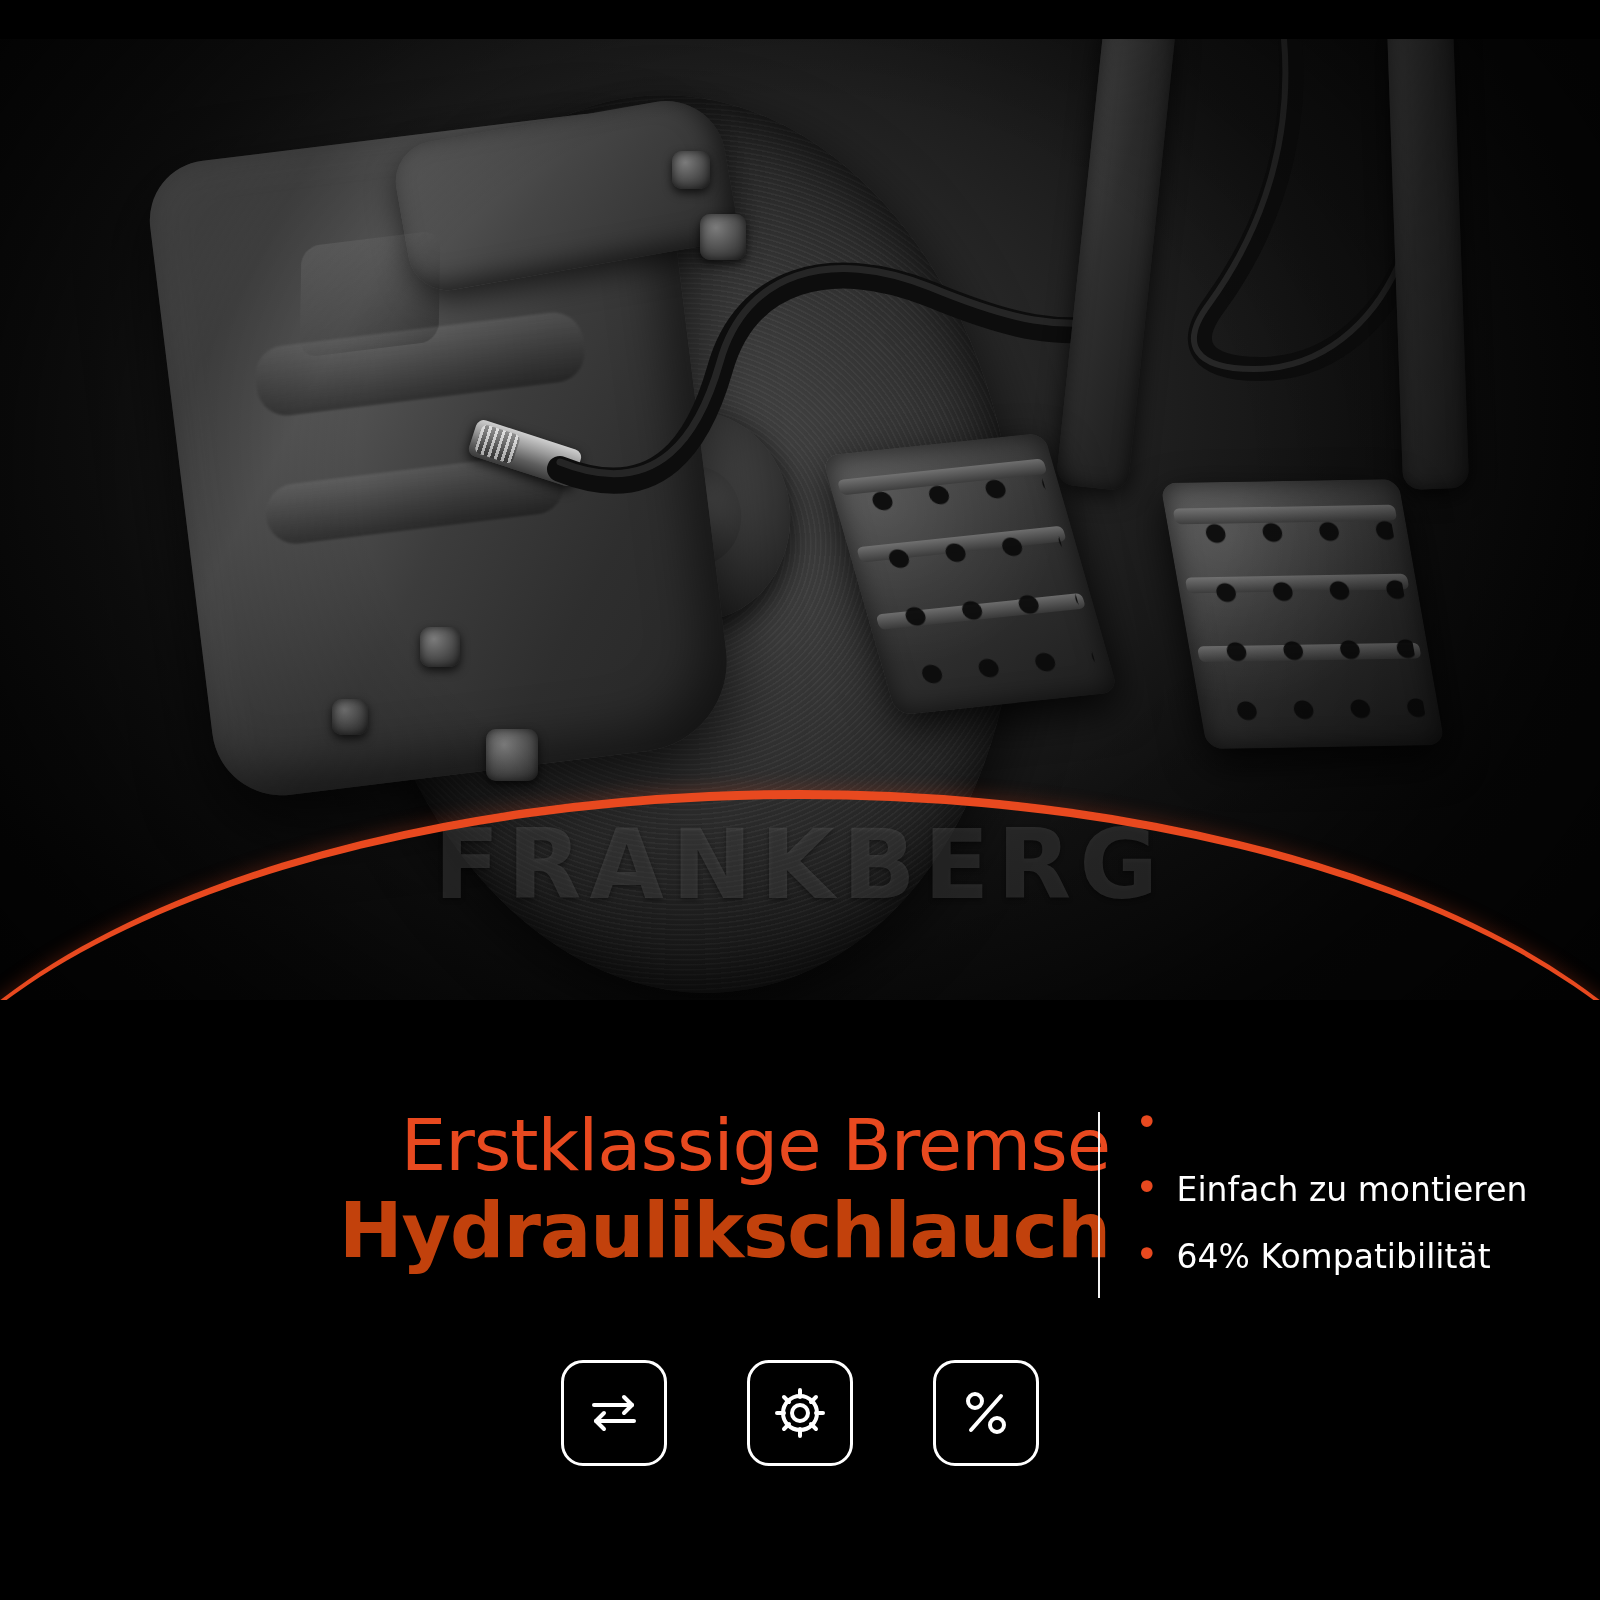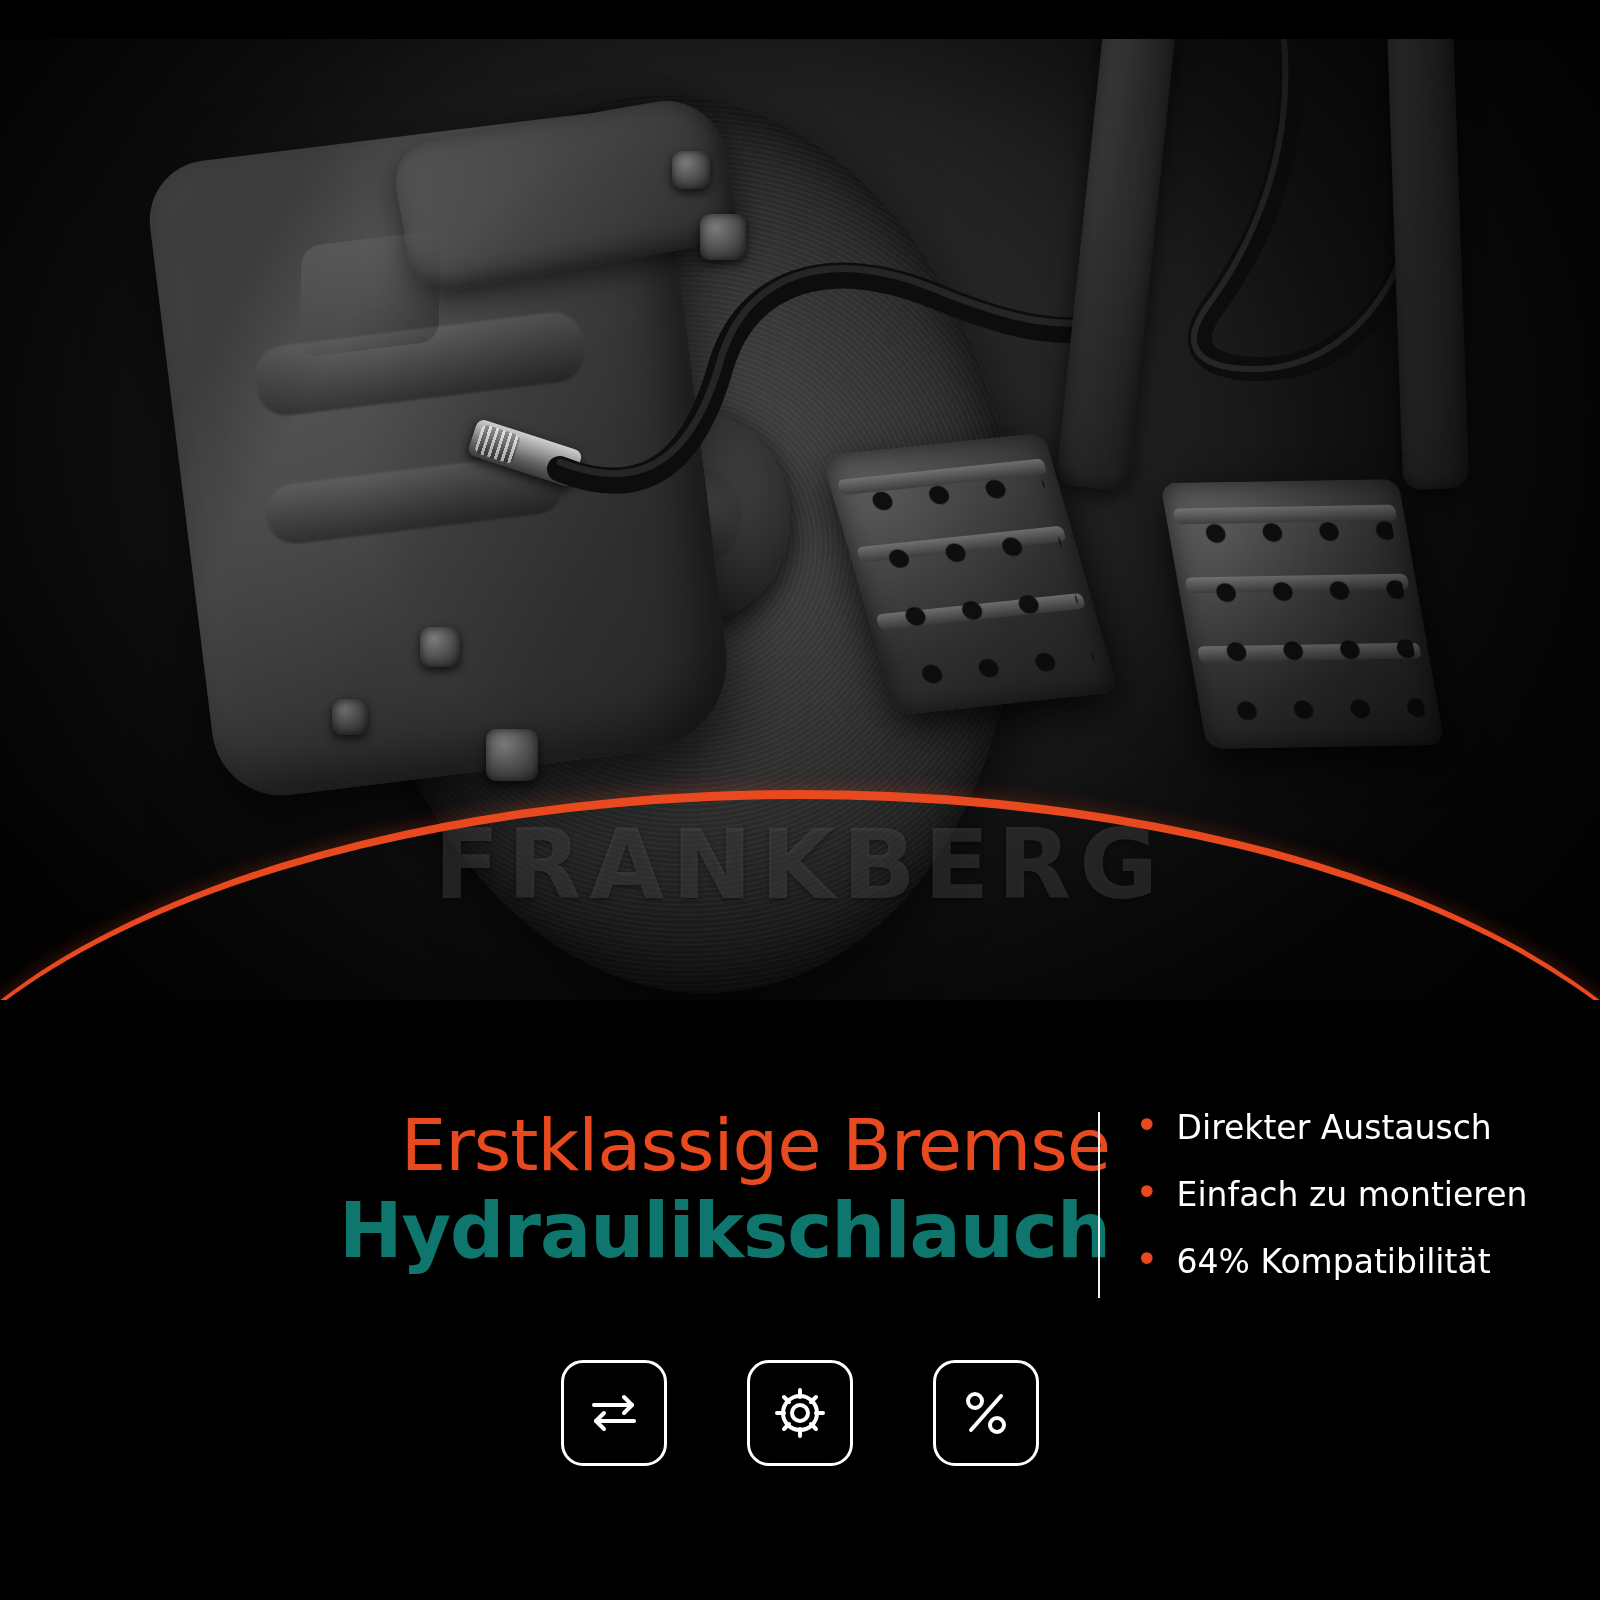--- a/index.html
+++ b/index.html
@@ -262,21 +262,21 @@
   }
   .headline1 {
     color: #e8491f;
     font-size: 72px;
     font-weight: 400;
     letter-spacing: -1px;
     line-height: 1.05;
     font-family: "DejaVu Sans", sans-serif;
   }
   .headline2 {
-    color: #0f766e;
+    color: #c2410c;
     font-size: 76px;
     font-weight: 700;
     letter-spacing: -1px;
     line-height: 1.08;
     margin-top: 6px;
     font-family: "DejaVu Sans", sans-serif;
   }
   .vdivider {
     position: absolute;
     left: 1098px;
@@ -392,21 +392,20 @@
     <div class="headline-wrap">
       <div class="headline1">Erstklassige Bremse</div>
       <div class="headline2">Hydraulikschlauch</div>
     </div>
 
     <div class="vdivider"></div>
 
     <div class="bullets">
       <div class="bullet">
         <span class="dot">•</span>
-        <span>Direkter Austausch</span>
       </div>
       <div class="bullet">
         <span class="dot">•</span>
         <span>Einfach zu montieren</span>
       </div>
       <div class="bullet">
         <span class="dot">•</span>
         <span>64% Kompatibilität</span>
       </div>
     </div>

